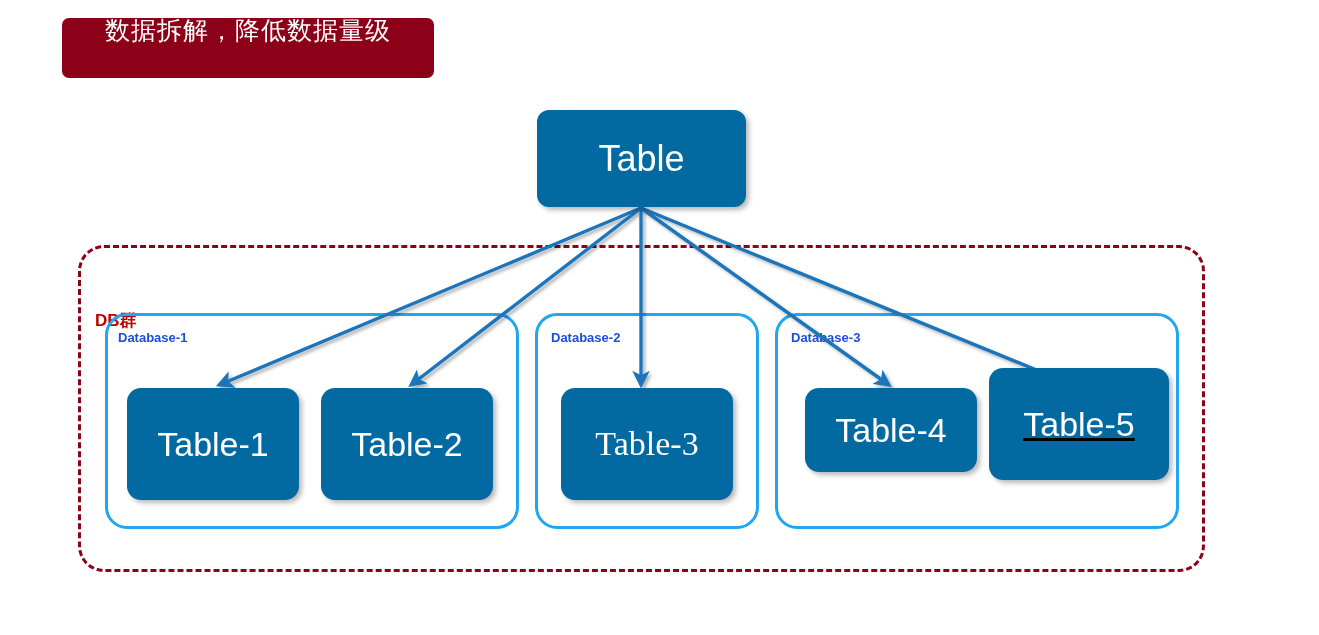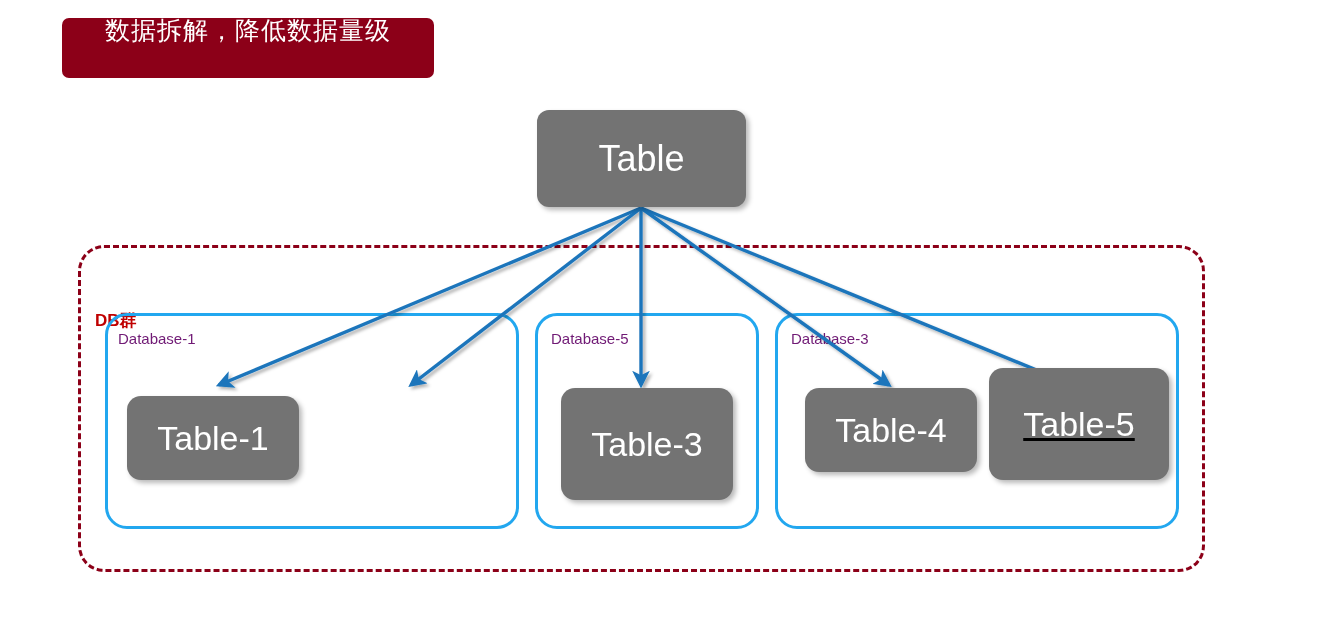--- a/index.html
+++ b/index.html
@@ -46,21 +46,21 @@
     left: 0;
     top: 0;
     width: 1319px;
     height: 635px;
     pointer-events: none;
   }
 
   
   .table-node {
     position: absolute;
-    background: #737373;
+    background: #0369a1;
     border-radius: 14px;
     display: flex;
     align-items: center;
     justify-content: center;
     box-shadow: 3px 3px 5px rgba(0,0,0,0.28);
     box-sizing: border-box;
   }
   .table-node .node-label {
     color: #ffffff;
     font-size: 34px;
@@ -69,23 +69,23 @@
   }
   #node-table-root {
     left: 537px;
     top: 110px;
     width: 209px;
     height: 97px;
     border-radius: 12px;
   }
   #node-table-root .node-label { font-size: 36px; }
 
-  #node-table-1 { left: 127px;  top: 388px; width: 172px; height: 84px; margin-top: 8px; }
+  #node-table-1 { left: 127px;  top: 388px; width: 172px; height: 112px; }
   #node-table-2 { left: 321px;  top: 388px; width: 172px; height: 112px; }
-  #node-table-3 { left: 561px;  top: 388px; width: 172px; height: 112px; }
+  #node-table-3 { left: 561px;  top: 388px; width: 172px; height: 112px; font-family: Liberation Serif, serif; }
   #node-table-4 { left: 805px;  top: 388px; width: 172px; height: 84px; }
   #node-table-5 { left: 989px;  top: 368px; width: 180px; height: 112px; text-decoration: underline; }
 
   
   #db-group {
     position: absolute;
     left: 78px;
     top: 245px;
     width: 1127px;
     height: 327px;
@@ -113,23 +113,23 @@
     border-radius: 22px;
     box-sizing: border-box;
     background: transparent;
   }
   #db-box-1 { left: 105px; top: 313px; width: 414px; height: 216px; }
   #db-box-2 { left: 535px; top: 313px; width: 224px; height: 216px; }
   #db-box-3 { left: 775px; top: 313px; width: 404px; height: 216px; }
 
   .db-label {
     position: absolute;
-    color: #701a75;
-    font-size: 15px;
-    font-weight: normal;
+    color: #1d4ed8;
+    font-size: 13px;
+    font-weight: bold;
     white-space: nowrap;
     line-height: 1;
   }
   #db-label-1 { left: 118px; top: 331px; }
   #db-label-2 { left: 551px; top: 331px; }
   #db-label-3 { left: 791px; top: 331px; }
 </style>
 </head>
 <body>
 
@@ -140,21 +140,21 @@
   </div>
 
   <div id="db-group"></div>
   <div id="db-group-label">DB群</div>
 
   <div class="db-box" id="db-box-1"></div>
   <div class="db-box" id="db-box-2"></div>
   <div class="db-box" id="db-box-3"></div>
 
   <div class="db-label" id="db-label-1">Database-1</div>
-  <div class="db-label" id="db-label-2">Database-5</div>
+  <div class="db-label" id="db-label-2">Database-2</div>
   <div class="db-label" id="db-label-3">Database-3</div>
 
   <svg id="arrow-layer" viewBox="0 0 1319 635" xmlns="http://www.w3.org/2000/svg">
     <defs>
       <marker id="arrowhead" markerWidth="5.2" markerHeight="5.2" refX="4.2" refY="2.6" orient="auto" markerUnits="strokeWidth">
         <path d="M0,0 L5.2,2.6 L0,5.2 L1.3,2.6 Z" fill="#1B75BB"></path>
       </marker>
       <filter id="linedrop" x="-30%" y="-30%" width="170%" height="170%">
         <feDropShadow dx="2.5" dy="2.5" stdDeviation="1.6" flood-color="#000000" flood-opacity="0.30"></feDropShadow>
       </filter>
@@ -168,20 +168,23 @@
     </g>
   </svg>
 
   <div class="table-node" id="node-table-root">
     <span class="node-label">Table</span>
   </div>
 
   <div class="table-node" id="node-table-1">
     <span class="node-label">Table-1</span>
   </div>
+  <div class="table-node" id="node-table-2">
+    <span class="node-label">Table-2</span>
+  </div>
   <div class="table-node" id="node-table-3">
     <span class="node-label">Table-3</span>
   </div>
   <div class="table-node" id="node-table-4">
     <span class="node-label">Table-4</span>
   </div>
   <div class="table-node" id="node-table-5">
     <span class="node-label">Table-5</span>
   </div>
 

